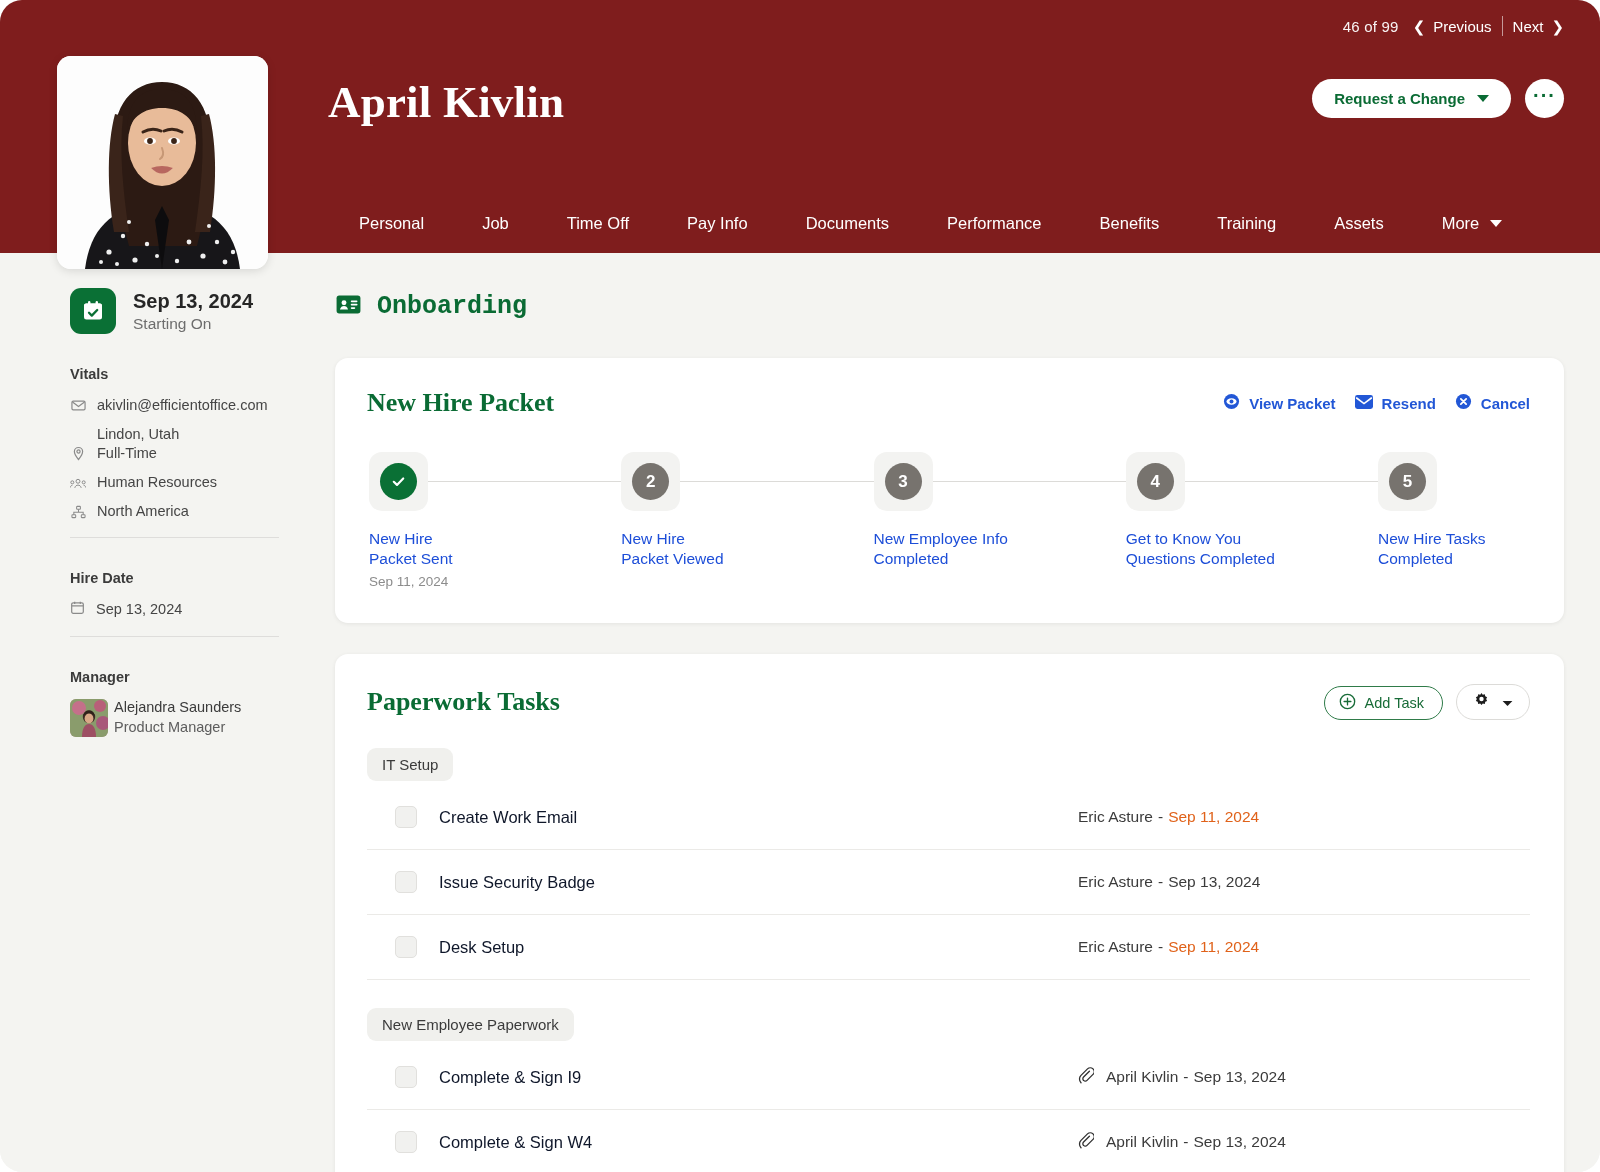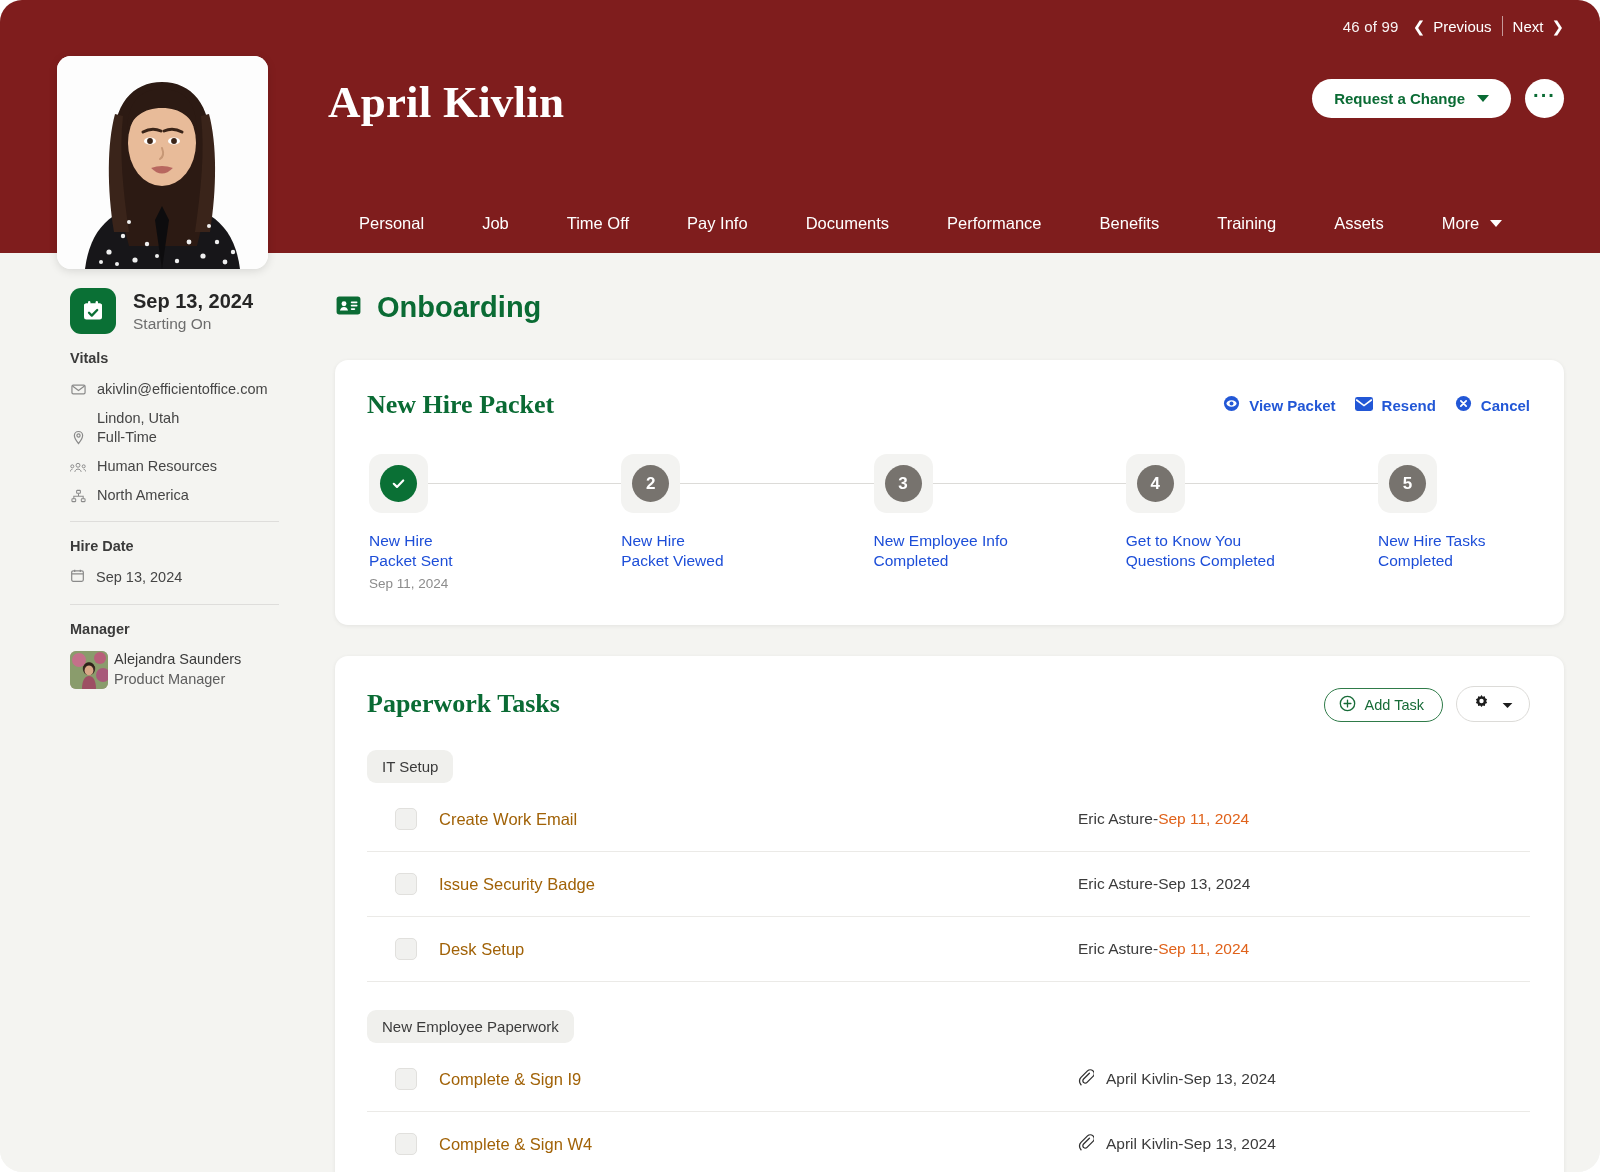--- a/index.html
+++ b/index.html
@@ -110,21 +110,21 @@
   .cal-badge {
     width: 46px; height: 46px; border-radius: 11px;
     background: #0a7035; flex: none;
     display: flex; align-items: center; justify-content: center;
   }
   .start-date { font-size: 20px; font-weight: 700; color: #262626; line-height: 1.2; }
   .start-sub { font-size: 15.5px; color: #6d6d6d; margin-top: 2px; }
 
   .sec-title {
     font-size: 14.5px; font-weight: 700; color: #3b3b3b;
-    margin-top: 16px; margin-bottom: 14px;
+    margin-top: 32px; margin-bottom: 14px;
   }
   .vital {
     display: flex; align-items: flex-end; gap: 11px;
     font-size: 14.5px; color: #454545; margin-bottom: 13px;
   }
   .vital .ic { width: 16px; flex: none; display: flex; align-items: center; justify-content: center; padding-top: 2px; }
   .vital .sub { color: #454545; margin-top: 3px; }
   .divider { height: 1px; background: #dedddb; margin: 18px 0 0 0; }
   .hire-row {
     display: flex; align-items: center; gap: 11px;
@@ -141,22 +141,22 @@
   
   .main {
     position: absolute; left: 313px; top: 253px;
     width: 1287px; height: 919px;
     background: #f4f4f1;
     padding: 38px 36px 0 22px;
     overflow: hidden;
   }
   .page-head { display: flex; align-items: center; gap: 15px; margin-bottom: 36px; }
   .page-title {
-    font-family: Liberation Sans, sans-serif;
-    font-weight: 700; font-size: 29px; color: #0a6b34;
+    font-family: Liberation Mono, monospace;
+    font-weight: 700; font-size: 25px; color: #0a6b34;
   }
 
   .card {
     background: #ffffff; border-radius: 13px;
     box-shadow: 0 1px 4px rgba(0,0,0,.07);
     padding: 30px 34px 34px 32px;
     margin-bottom: 31px;
   }
   .card-head { display: flex; align-items: center; justify-content: space-between; }
   .card-title {
@@ -219,27 +219,27 @@
   .task-row {
     display: flex; align-items: center;
     padding: 21px 0 21px 28px;
     border-bottom: 1px solid #ebeae7;
   }
   .cbx {
     width: 22px; height: 22px; border-radius: 5px;
     background: #f1f1ef; border: 1px solid #e1e0dd;
     flex: none; cursor: pointer;
   }
-  .task-name { margin-left: 22px; font-size: 16.5px; color: #a16207; }
+  .task-name { margin-left: 22px; font-size: 16.5px; color: #0f172a; }
   .task-meta {
     margin-left: auto; display: flex; align-items: center; gap: 12px;
     font-size: 15.5px; color: #3b3b3b; white-space: nowrap;
     width: 460px; padding-left: 8px;
   }
-  .task-meta .who { display: flex; align-items: baseline; }
+  .task-meta .who { display: flex; align-items: baseline; gap: 5px; }
   .due-late { color: #e0621a; }
   .due-ok { color: #3b3b3b; }
 </style>
 </head>
 <body>
 
 <div class="window">
 
   <div class="header">
 

